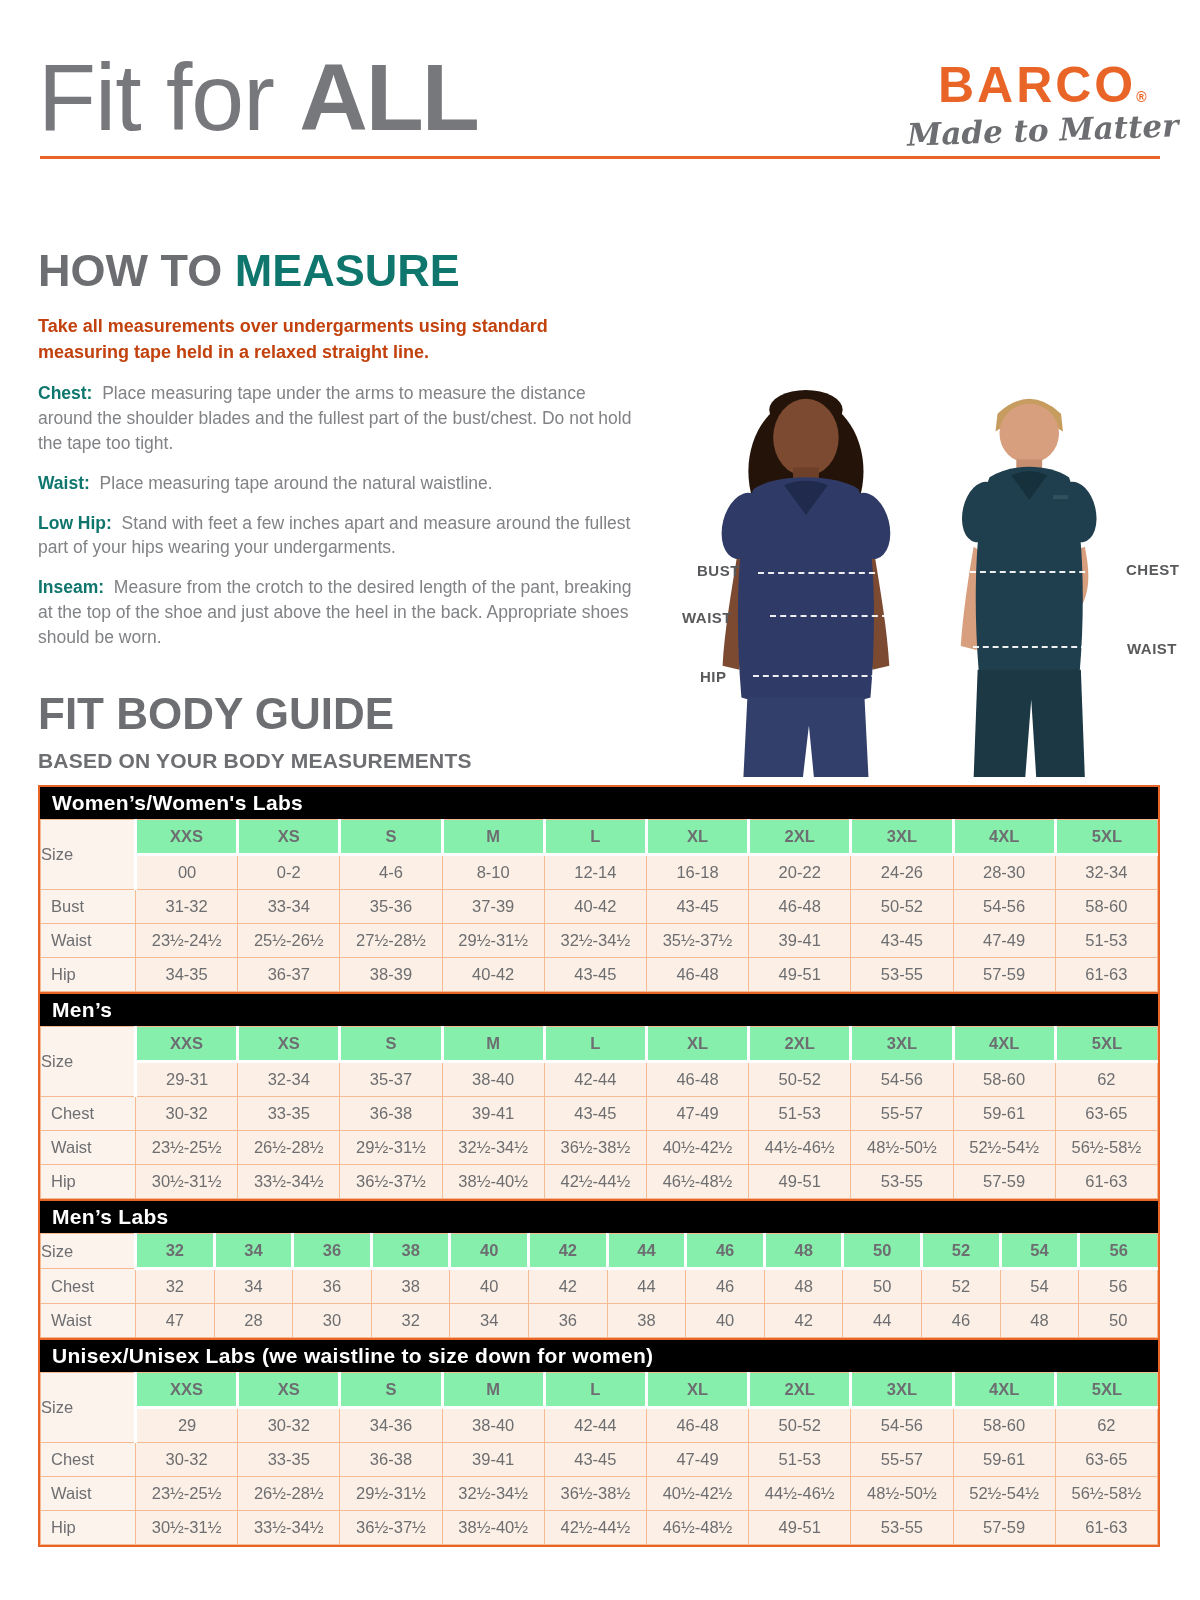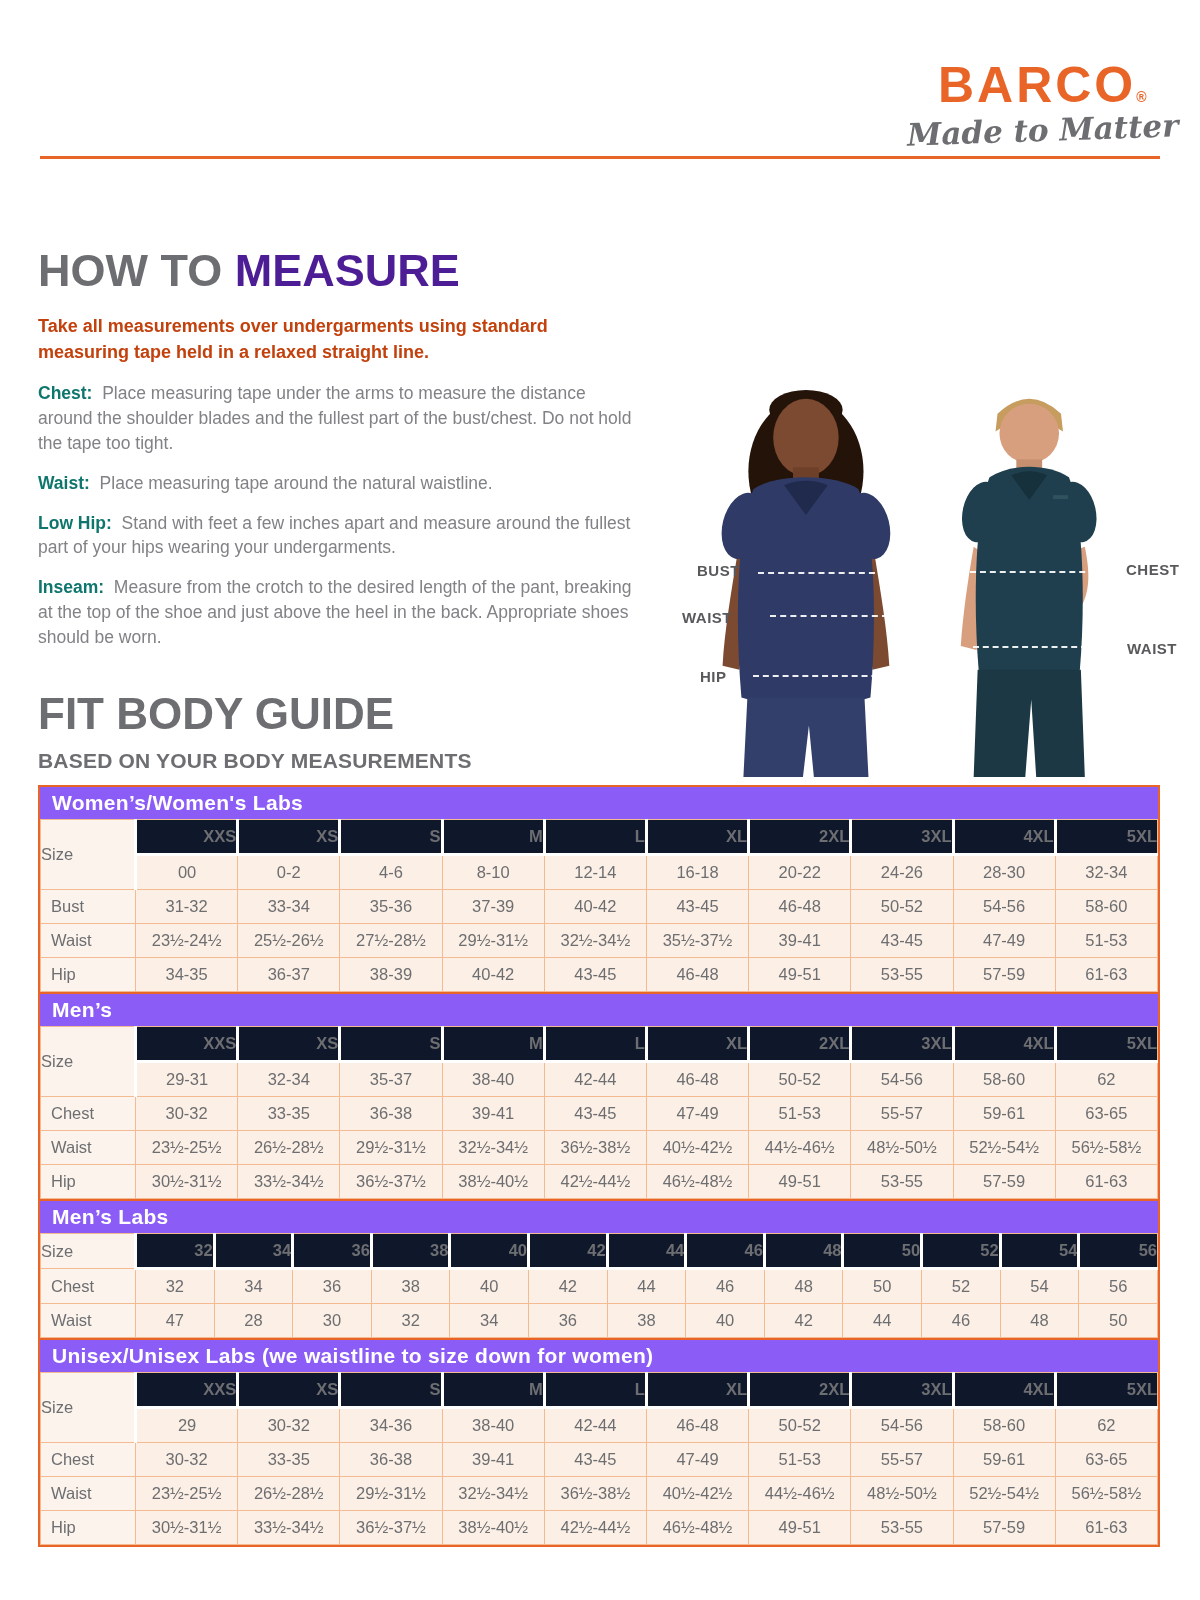--- a/index.html
+++ b/index.html
@@ -14,21 +14,21 @@
   .logo-name{font-size:50px;font-weight:bold;color:#E96427;letter-spacing:3px;line-height:1;}
   .logo-reg{font-size:14px;vertical-align:baseline;letter-spacing:0;}
   .logo-tagline{font-family:"DejaVu Serif",serif;font-style:italic;font-weight:bold;
                 color:#6d6e71;font-size:31px;margin-top:2px;transform:rotate(-2deg);}
   .rule{position:absolute;left:40px;right:40px;top:156px;height:3px;background:#E96427;}
 
   
   .measure-text{position:absolute;left:38px;top:248px;width:600px;}
   .measure-text h2{margin:0 0 20px 0;font-size:45px;line-height:1;letter-spacing:0;}
   .measure-text h2 .gray{color:#6d6e71;font-weight:bold;}
-  .measure-text h2 .orange{color:#4c1d95;font-weight:bold;}
+  .measure-text h2 .orange{color:#0f766e;font-weight:bold;}
   .intro{font-size:18px;font-weight:bold;color:#c2410c;line-height:1.45;margin:0 0 16px 0;}
   .m-item{font-size:17.5px;color:#808285;line-height:1.42;margin:0 0 15px 0;}
   .m-label{color:#0f766e;font-weight:bold;}
 
   
   .photo{position:absolute;left:660px;top:380px;width:540px;height:397px;}
   .photo svg{position:absolute;left:0;top:0;}
   .fig-label{position:absolute;font-size:15px;font-weight:bold;color:#58595B;letter-spacing:.5px;}
   .lbl-bust{left:37px;top:182px;}
   .lbl-waist-l{left:22px;top:229px;}
@@ -41,36 +41,40 @@
   .dash-hip{left:93px;top:295px;width:154px;}
   .dash-chest{left:310px;top:191px;width:145px;}
   .dash-waist-r{left:313px;top:266px;width:114px;}
 
   
   .size-guide{position:absolute;left:38px;top:692px;width:1122px;}
   .size-guide h2{margin:0 0 13px 0;font-size:44px;line-height:1;color:#6d6e71;font-weight:bold;}
   .size-guide h3{margin:0 0 12px 0;font-size:21px;color:#6d6e71;font-weight:bold;letter-spacing:.2px;}
   .table-block{border:2px solid #E96427;}
   .table-block + .table-block{margin-top:-2px;}
-  .banner{background:#8b5cf6;color:#fff;font-weight:bold;font-size:21px;
+  .banner{background:#000000;color:#fff;font-weight:bold;font-size:21px;
           padding:5px 12px;height:22px;line-height:22px;letter-spacing:.3px;}
   table{width:100%;border-collapse:collapse;table-layout:fixed;}
   col.label-col{width:95px;}
   td{height:33px;font-size:16.5px;color:#6d6e71;text-align:center;
      border:1px solid #F4BB92;padding:0;overflow:hidden;}
   td.size-label{background:#FCF3EC;text-align:left;border-right:3px solid #fff;}
   td.row-label{background:#FCF3EC;text-align:left;padding-left:10px;}
-  td.hdr{background:#0f172a;font-weight:bold;border-left:3px solid #fff;border-bottom:3px solid #fff;text-align:right;}
+  td.hdr{background:#86efac;font-weight:bold;border-left:3px solid #fff;border-bottom:3px solid #fff;}
   td.num,td.val{background:#FCEFE5;}
 </style>
 </head>
 <body>
 
 <div class="page">
 
+  <div class="title">
+    <span class="light">Fit for</span>
+    <span class="heavy">ALL</span>
+  </div>
   <div class="logo">
     <div class="logo-name"><span>BARCO</span><span class="logo-reg">®</span></div>
     <div class="logo-tagline">Made to Matter</div>
   </div>
   <div class="rule"></div>
 
   <div class="measure-text">
     <h2><span class="gray">HOW TO</span> <span class="orange">MEASURE</span></h2>
     <p class="intro">Take all measurements over undergarments using standard measuring tape held in a relaxed straight line.</p>
     <div id="measure-items">

